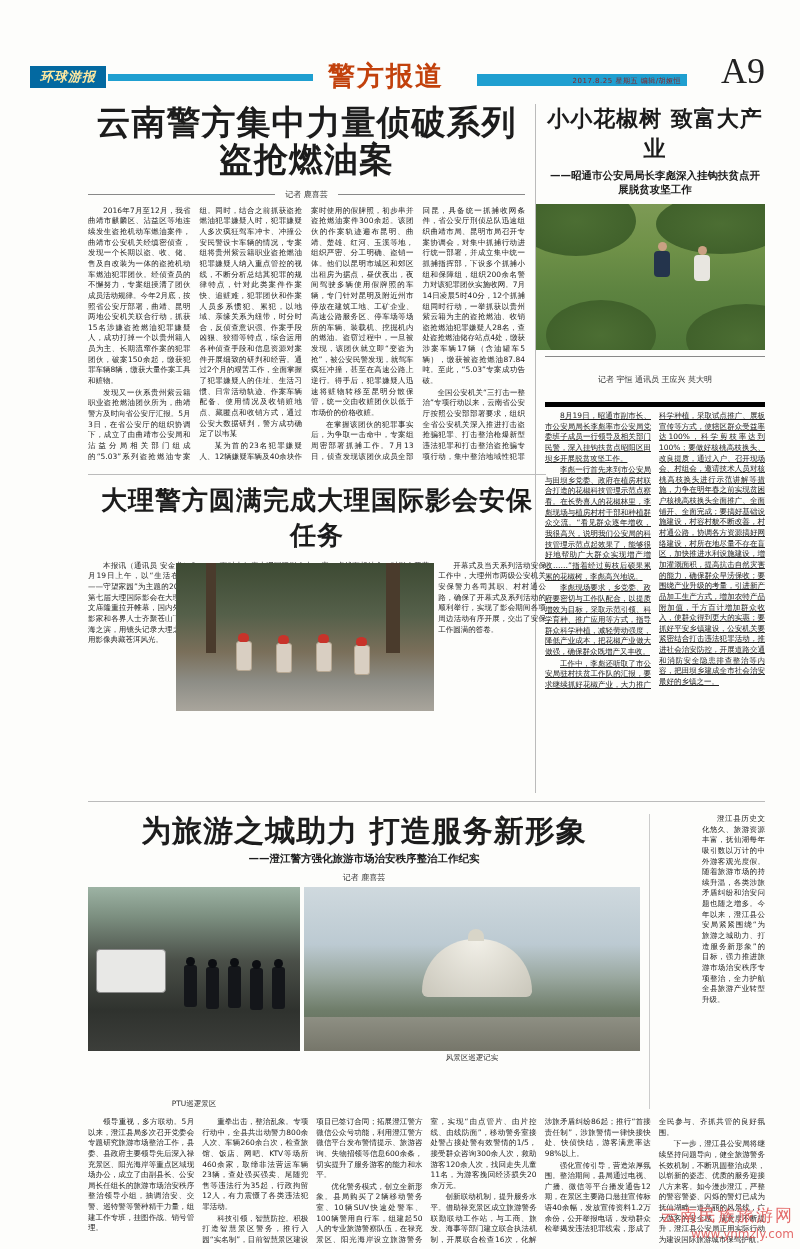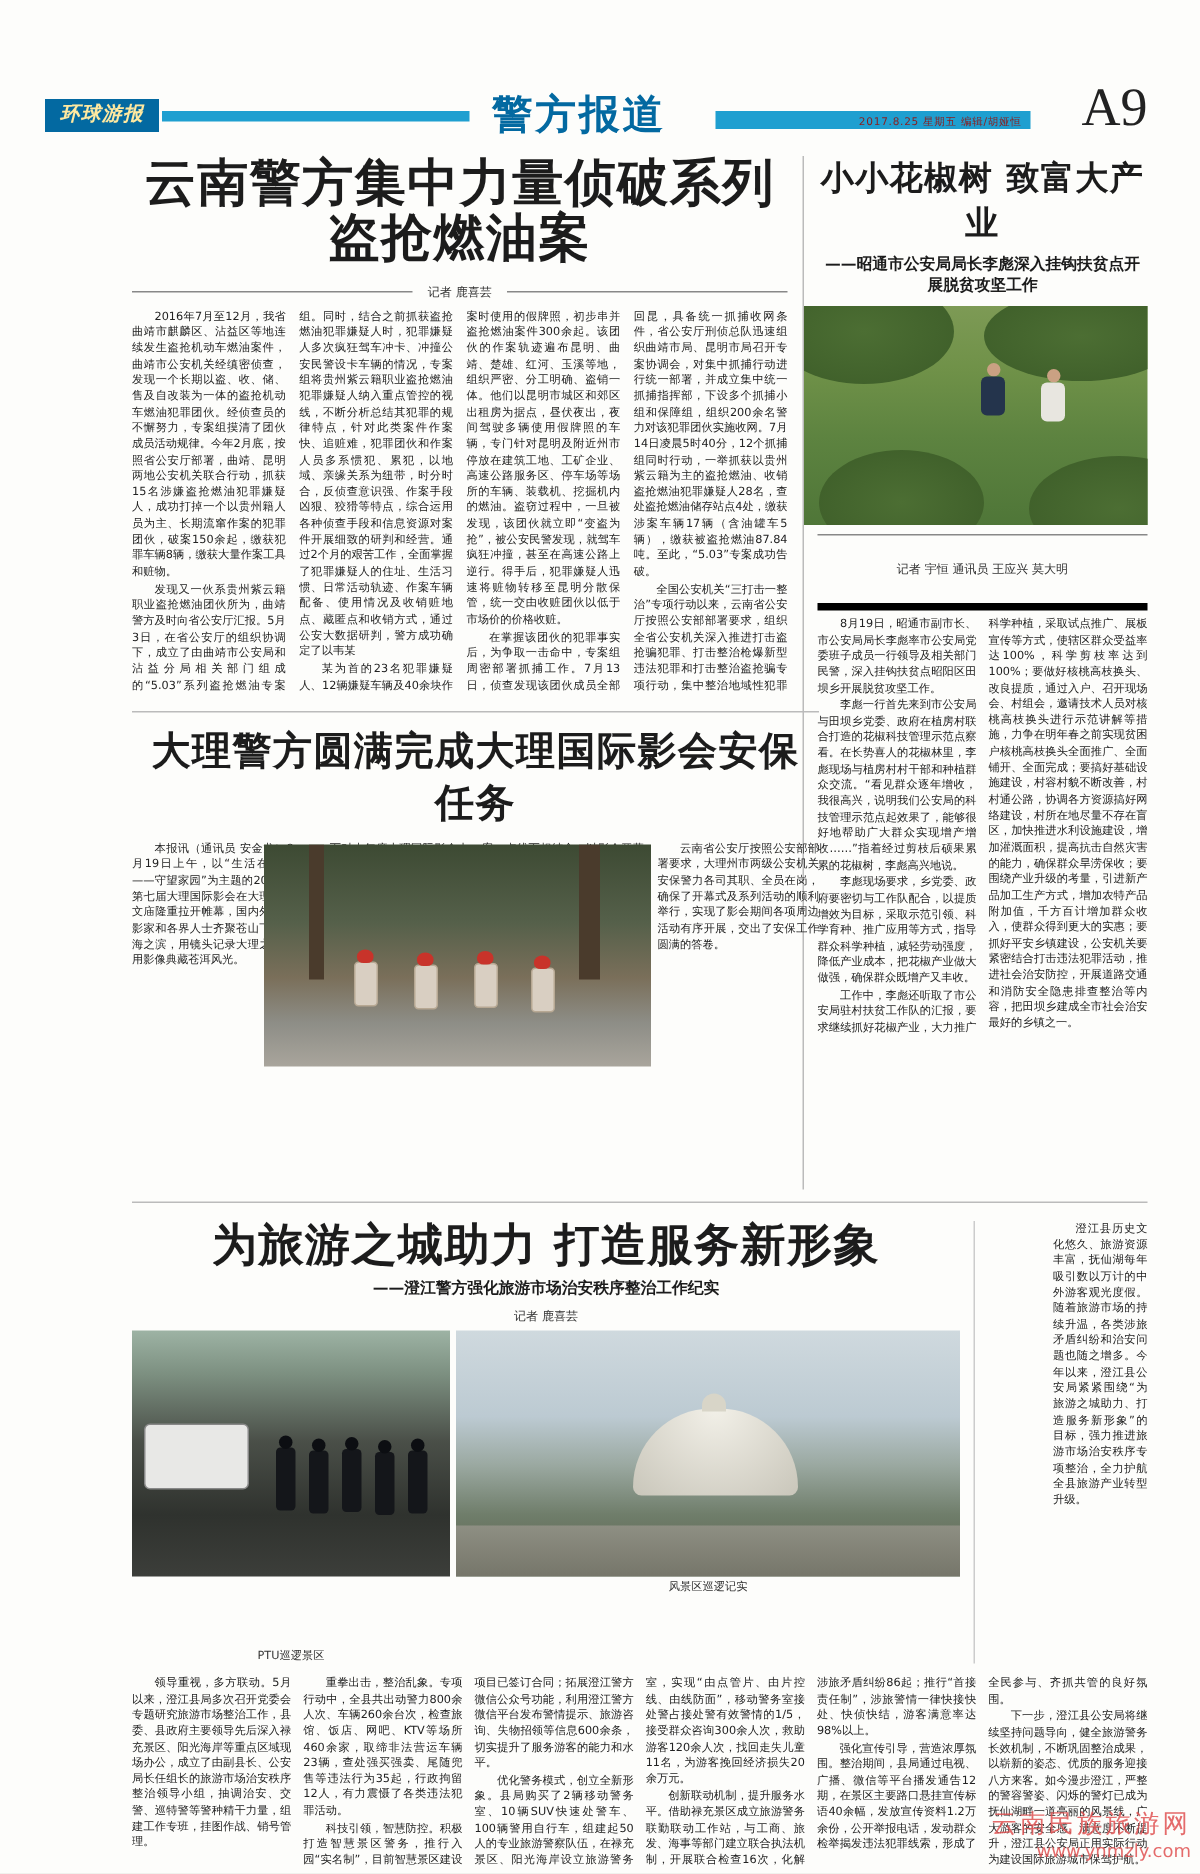--- a/index.html
+++ b/index.html
@@ -15,21 +15,21 @@
   .hdr { position:relative; height:46px; }
   .hdr-logo {
     position:absolute; left:-58px; top:16px; width:76px; height:22px;
     background:#0369a1; color:#ffe9a0; font-weight:bold; font-style:italic;
     font-size:13px; text-align:center; line-height:22px; letter-spacing:1px;
   }
   .hdr-bar-l { position:absolute; left:20px;  top:24px; width:205px; height:7px; background:#1f9fd0; }
   .hdr-bar-r { position:absolute; right:78px; top:24px; width:210px; height:12px; background:#1f9fd0; }
   .hdr-title {
     position:absolute; left:233px; top:8px; width:130px; text-align:center;
-    color:#0369a1; font-size:27px; font-weight:bold; letter-spacing:2px;
+    color:#c2410c; font-size:27px; font-weight:bold; letter-spacing:2px;
   }
   .hdr-date {
     position:absolute; right:84px; top:26px; width:200px; text-align:right;
     font-size:7px; color:#8b1d1d; letter-spacing:.5px;
   }
   .hdr-pageno {
     position:absolute; right:0; top:0; font-family:"Liberation Serif","DejaVu Serif",serif;
     font-size:36px; color:#222;
   }
 
@@ -58,21 +58,21 @@
   .photo { position:relative; overflow:hidden; }
   .ph-pepper { width:229px; height:146px; margin:7px 0 4px -9px; padding-left:0;
     background:linear-gradient(180deg,#7d9a55 0%,#6f9148 30%,#5d8340 60%,#4f7638 100%); }
   .ph-pepper .bush { position:absolute; border-radius:50%; background:radial-gradient(#4c6e33,#3c5c28); }
   .fig { position:absolute; }
   .fig .head { width:9px; height:9px; border-radius:50%; background:#caa183; margin:0 auto; }
   .fig .torso { width:16px; height:26px; border-radius:4px; margin:0 auto; }
   .fig.officer .torso { background:#24344c; }
   .fig.guide  .torso { background:#e8e6e0; }
 
-  .a2-cols { column-count:2; column-gap:8px; height:382px; overflow:hidden; margin-top:4px; }
+  .a2-cols { column-count:2; column-gap:8px; height:382px; overflow:hidden; margin-top:4px;text-decoration:underline; }
 
   
   .mid { border-top:1px solid #bbb; margin-top:6px; padding-top:8px; width:458px; }
   .mid-body { position:relative; margin-top:8px; }
   .a3-cols { column-count:4; column-gap:9px; height:188px; overflow:hidden; }
   .ph-dali { position:absolute; left:88px; top:2px; width:258px; height:148px;
     background:linear-gradient(180deg,#3d4a33 0%,#55604a 35%,#7a6f5a 60%,#8d8d86 80%,#a9a59c 100%); }
   .ph-dali .trunk { position:absolute; top:0; width:10px; height:90px; background:#4a3b2c; }
   .helmet { position:absolute; width:11px; height:9px; border-radius:50% 50% 40% 40%; background:#c8332a; }
   .suit { position:absolute; width:16px; height:30px; border-radius:3px; background:#d9cfc2; border:1px solid #b7a893; }
@@ -138,21 +138,21 @@
           <p>在掌握该团伙的犯罪事实后，为争取一击命中，专案组周密部署抓捕工作。7月13日，侦查发现该团伙成员全部回昆，具备统一抓捕收网条件，省公安厅刑侦总队迅速组织曲靖市局、昆明市局召开专案协调会，对集中抓捕行动进行统一部署，并成立集中统一抓捕指挥部，下设多个抓捕小组和保障组，组织200余名警力对该犯罪团伙实施收网。7月14日凌晨5时40分，12个抓捕组同时行动，一举抓获以贵州紫云籍为主的盗抢燃油、收销盗抢燃油犯罪嫌疑人28名，查处盗抢燃油储存站点4处，缴获涉案车辆17辆（含油罐车5辆），缴获被盗抢燃油87.84吨。至此，“5.03”专案成功告破。</p>
           <p>全国公安机关“三打击一整治”专项行动以来，云南省公安厅按照公安部部署要求，组织全省公安机关深入推进打击盗抢骗犯罪、打击整治枪爆新型违法犯罪和打击整治盗抢骗专项行动，集中整治地域性犯罪重点地区。上半年，全省破“盗抢骗”案件3.7万余起，其中盗窃和抢夺案件3.4万余起、诈骗案件2300余起，打掉各类犯罪团伙380余个，追缴赃款赃物折价4000余万元，切实维护了人民群众财产安全和社会和谐稳定，努力为党的十九大胜利召开创造安全稳定的社会环境。</p>
         </div>
 
         <div class="mid">
           <div class="headline3">大理警方圆满完成大理国际影会安保任务</div>
           <div class="mid-body">
             <div class="a3-cols body-txt">
               <p>本报讯（通讯员 安金龙）8月19日上午，以“生活在别处——守望家园”为主题的2017年第七届大理国际影会在大理古城文庙隆重拉开帷幕，国内外的摄影家和各界人士齐聚苍山下、洱海之滨，用镜头记录大理之美，用影像典藏苍洱风光。</p>
               <p>面对本年度大理国际影会大理古城（景区）人员客流集中众多、专项活动治安管控压力大等困难，大理州市公安机关提前部署，按照“从严、从细及定点、定岗、定责”的要求，严密制定活动安保工作总方案以及交通安全、消防安保、应急处突等子方案，点线面相结合，以影会开幕式现场为中心，沿大理古城由外向内落实治安巡逻、交通疏导、现场管控等安保措施，形成由内向外拓展延伸的治安、特警、交警、消防等多警种合成作战、扁平化指挥的完备安保体系。</p>
-              <p>云南省公安厅按照公安部部署要求，大理州市两级公安机关安保警力各司其职、全员在岗，确保了开幕式及系列活动的顺利举行，实现了影会期间各项周边活动有序开展，交出了安保工作圆满的答卷。</p>
+              <p>开幕式及当天系列活动安保工作中，大理州市两级公安机关安保警力各司其职、村村通公路，确保了开幕式及系列活动的顺利举行，实现了影会期间各项周边活动有序开展，交出了安保工作圆满的答卷。</p>
             </div>
             <div class="photo ph-dali">
               <div class="trunk" style="left:30px"></div>
               <div class="trunk" style="left:210px;width:14px"></div>
               <div class="suit" style="left:60px;top:78px"></div>
               <div class="helmet" style="left:62px;top:70px"></div>
               <div class="suit" style="left:100px;top:80px"></div>
               <div class="helmet" style="left:102px;top:72px"></div>
               <div class="suit" style="left:140px;top:79px"></div>
               <div class="helmet" style="left:142px;top:71px"></div>

